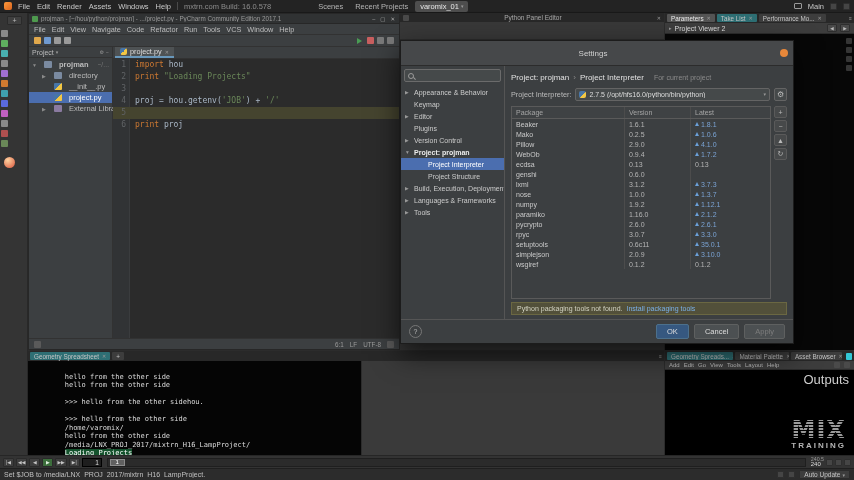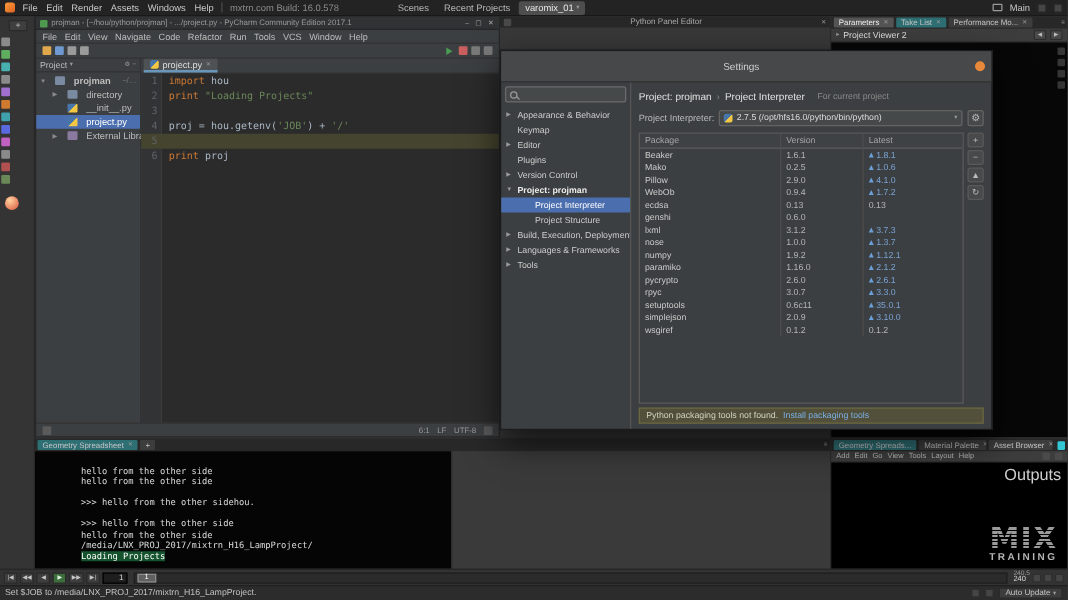--- a/index.html
+++ b/index.html
@@ -617,20 +617,27 @@
           <span class="tsb">▲</span>
           <span class="tsb">↻</span>
         </div>
       </div>
       <div class="warn">
         <span>Python packaging tools not found.</span>
         <span class="link">Install packaging tools</span>
       </div>
     </div>
   </div>
+  <div class="dfoot">
+    <span class="help">?</span>
+    <span class="sp"></span>
+    <span class="btn primary">OK</span>
+    <span class="btn">Cancel</span>
+    <span class="btn disabled">Apply</span>
+  </div>
 </div>
 
 <div id="console" class="abs">
   <div class="tabbar">
     <span class="ptab teal">
       <span>Geometry Spreadsheet</span>
       <span class="tx">✕</span>
     </span>
     <span class="ptab">+</span>
     <span class="sp"></span>
@@ -655,20 +662,23 @@
       </div>
 
       <div class="t-line">
         <span></span>
       </div>
 
       <div class="t-line">
         <span>&gt;&gt;&gt; hello from the other side</span>
       </div>
 
+      <div class="t-line">
+        <span>/home/varomix/</span>
+      </div>
 
       <div class="t-line">
         <span>hello from the other side</span>
       </div>
 
       <div class="t-line">
         <span>/media/LNX_PROJ_2017/mixtrn_H16_LampProject/</span>
       </div>
 
       <div class="t-line">

